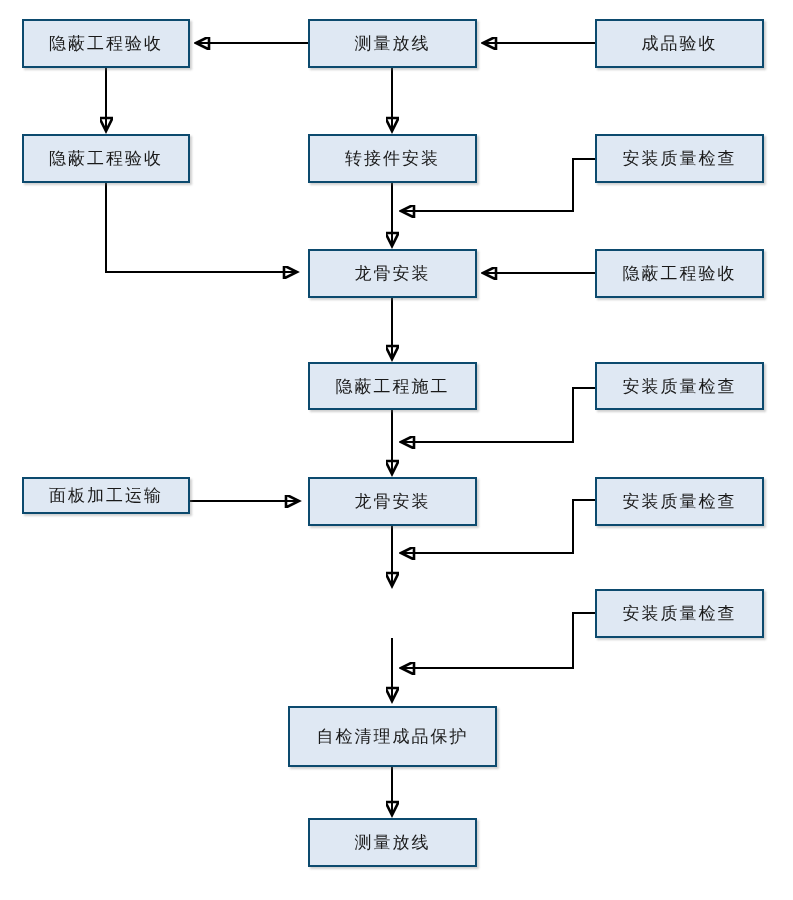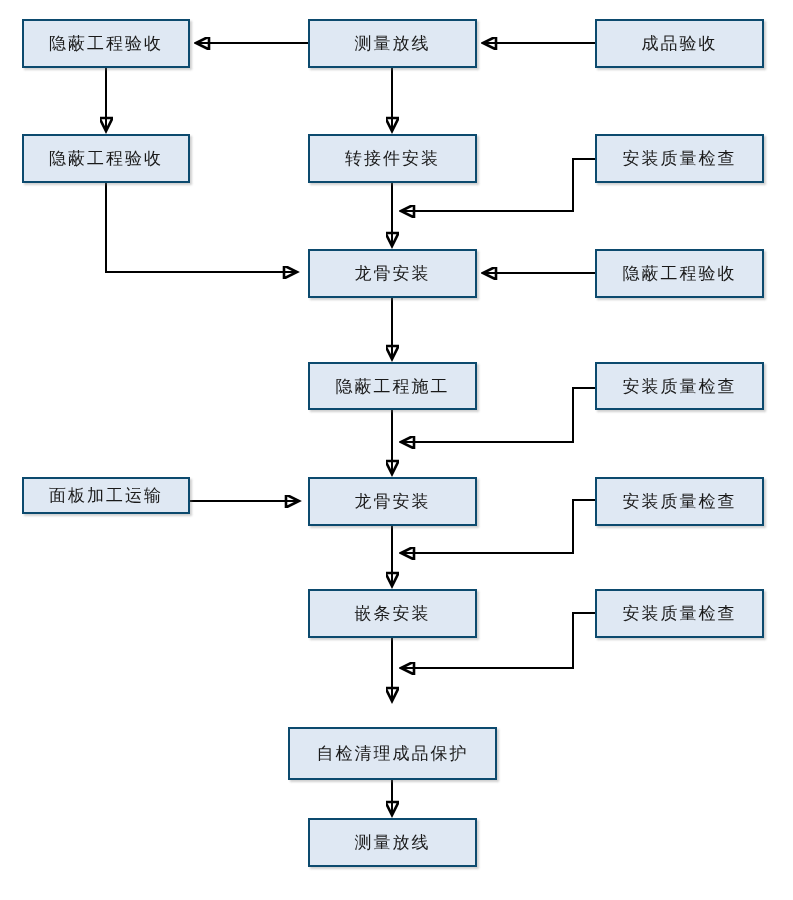--- a/index.html
+++ b/index.html
@@ -77,20 +77,19 @@
   <div class="node" style="left:308px; top:249px; width:169px; height:49px;">龙骨安装</div>
   <div class="node" style="left:595px; top:249px; width:169px; height:49px;">隐蔽工程验收</div>
 
   <div class="node" style="left:308px; top:362px; width:169px; height:48px;">隐蔽工程施工</div>
   <div class="node" style="left:595px; top:362px; width:169px; height:48px;">安装质量检查</div>
 
   <div class="node" style="left:22px;  top:477px; width:168px; height:37px;">面板加工运输</div>
   <div class="node" style="left:308px; top:477px; width:169px; height:49px;">龙骨安装</div>
   <div class="node" style="left:595px; top:477px; width:169px; height:49px;">安装质量检查</div>
 
-  <div class="node" style="left:308px; top:589px; width:169px; height:49px;">嵌条安装</div>
   <div class="node" style="left:595px; top:589px; width:169px; height:49px;">安装质量检查</div>
 
-  <div class="node" style="left:288px; top:727px; width:209px; height:53px;">自检清理成品保护</div>
+  <div class="node" style="left:288px; top:706px; width:209px; height:61px;">自检清理成品保护</div>
 
   <div class="node" style="left:308px; top:818px; width:169px; height:49px;">测量放线</div>
 
 </div>
 
 </body></html>

